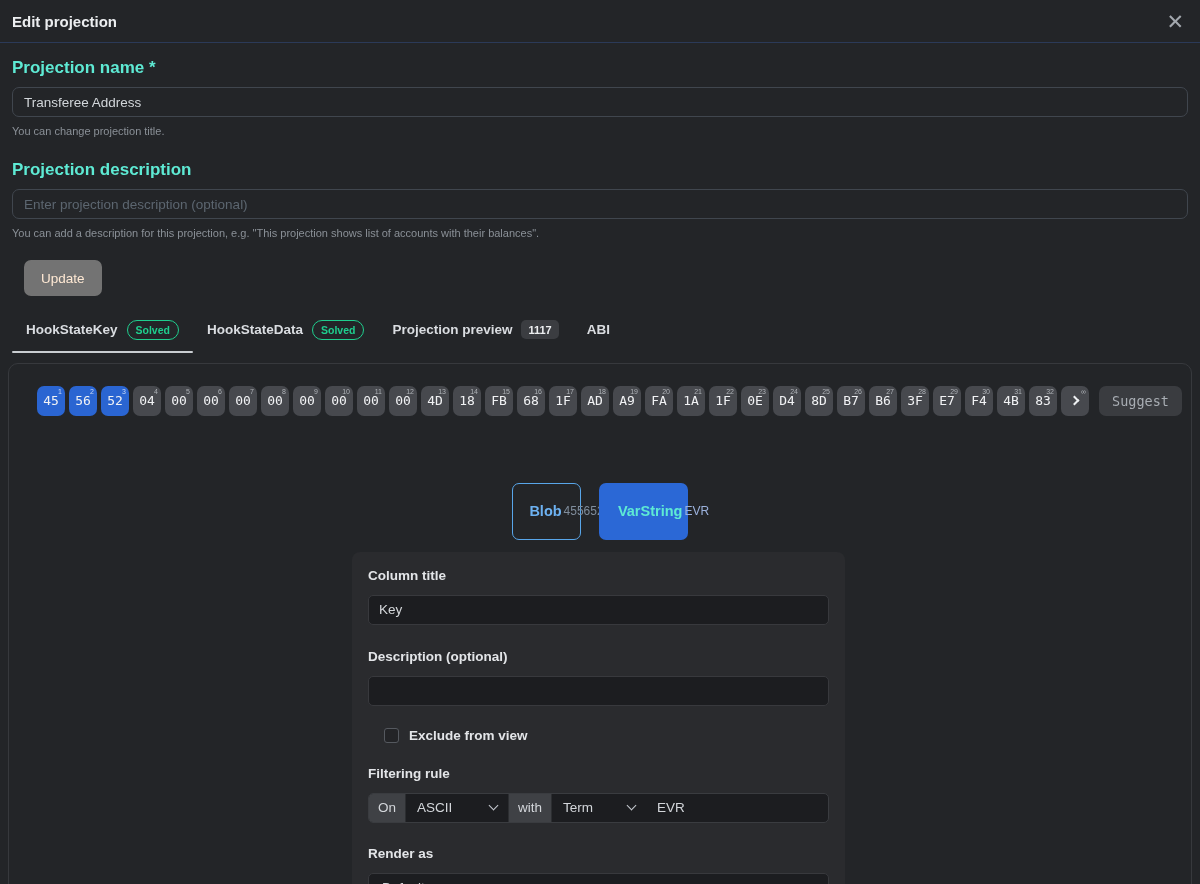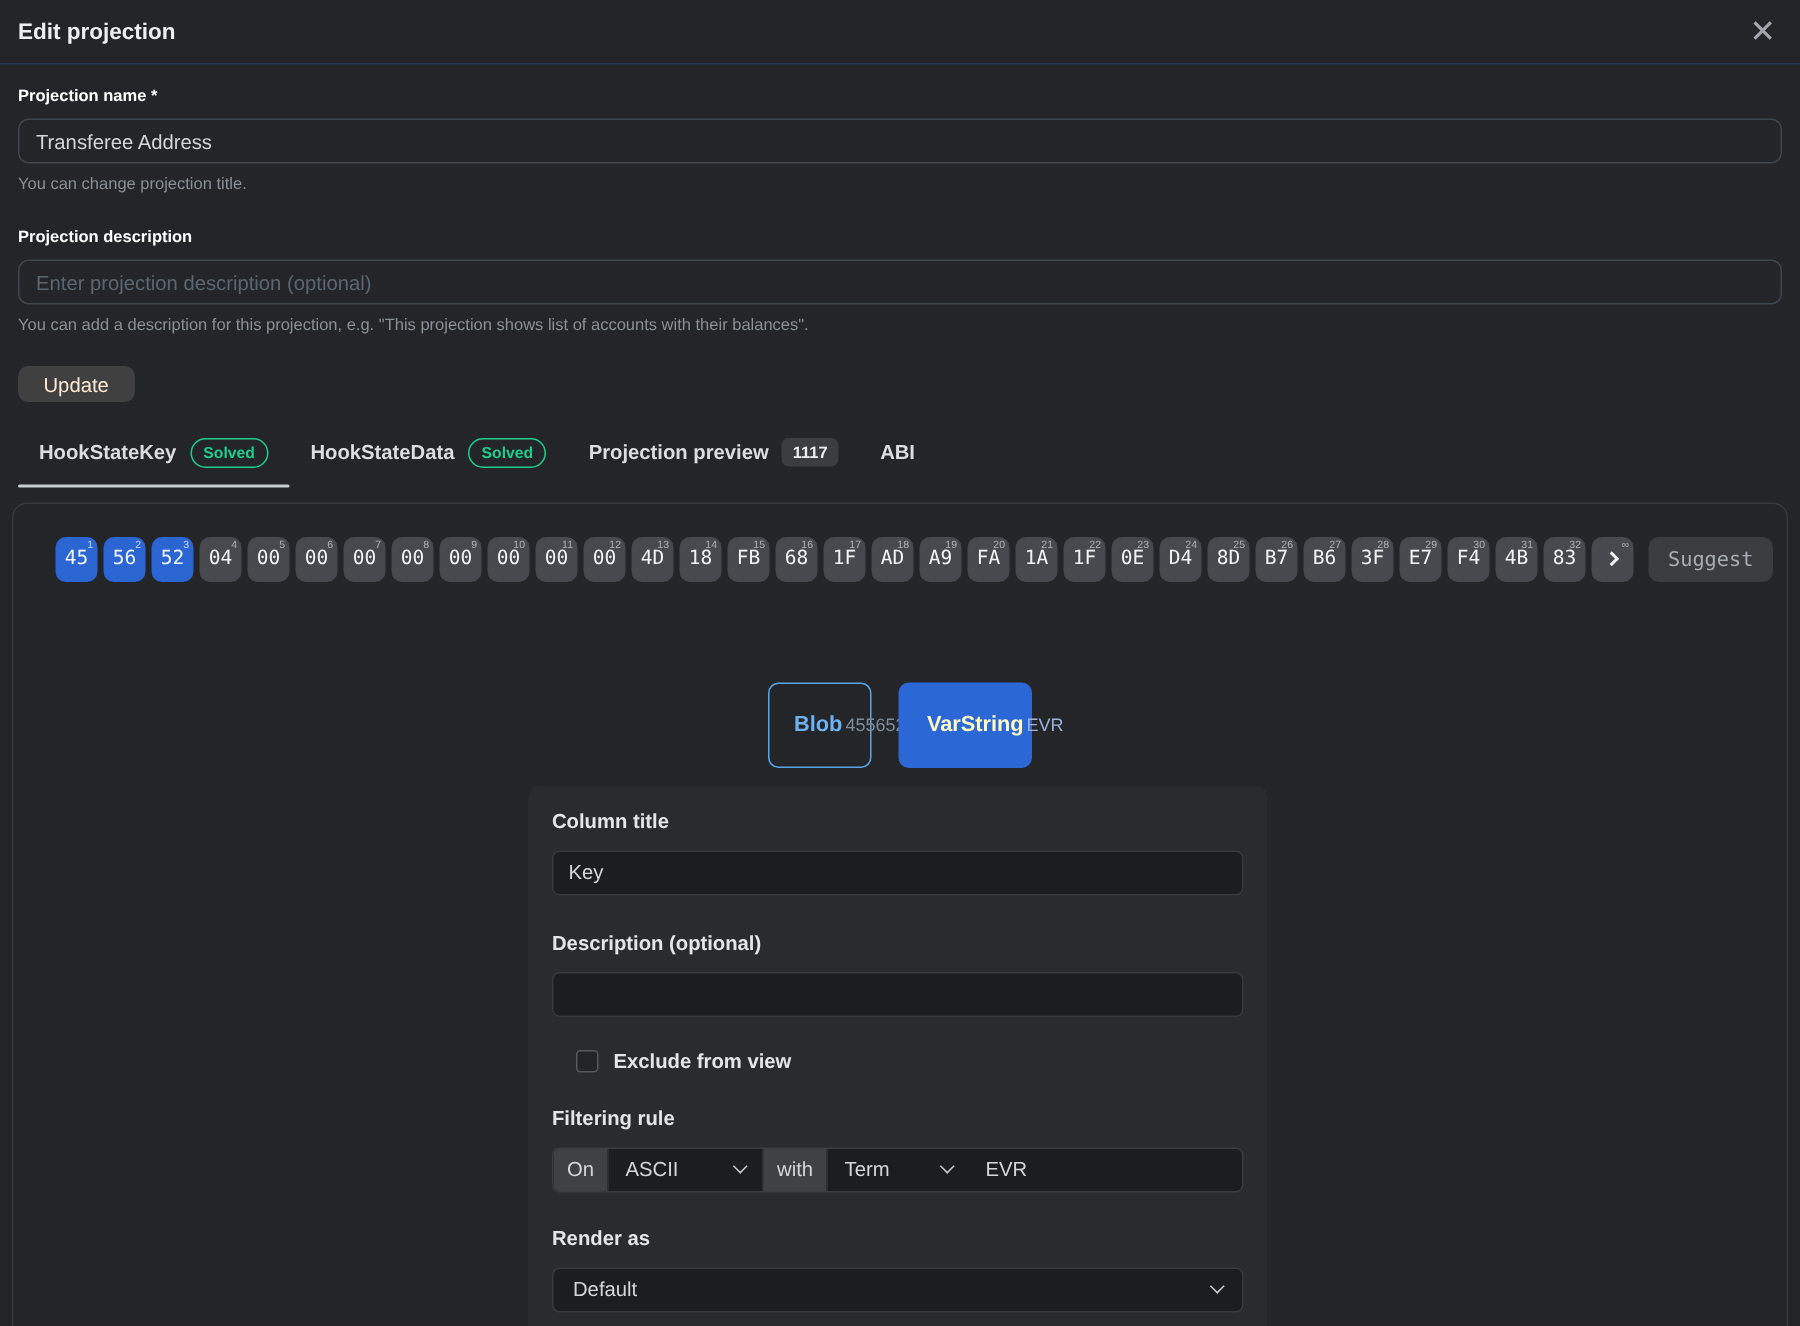--- a/index.html
+++ b/index.html
@@ -18,35 +18,35 @@
     padding: 0 16px 0 12px;
     border-bottom: 1px solid #2b3a58;
   }
   .hdr-title { font-size: 15px; font-weight: 700; color: #eceef0; }
   .close-btn {
     color: #a3a8ae; font-size: 21px; line-height: 1; cursor: pointer;
     background: none; border: none; font-family: inherit; font-weight: 400;
   }
   
   .sec { padding: 0 12px; }
-  .fld-label { display: block; font-size: 11px; font-weight: 700; color: #ffffff; }
+  .fld-label { display: block; font-size: 17px; font-weight: 700; color: #5eead4; }
   .mt14 { margin-top: 15px; }
   .mt22 { margin-top: 23px; }
   .txt {
     display: block; width: 100%; height: 30px; margin-top: 9px;
     background: transparent; border: 1px solid #40464e; border-radius: 7px;
     color: #d2d6da; font-size: 13.5px; padding: 0 11px;
     font-family: "Liberation Sans", sans-serif; outline: none;
   }
   .txt::placeholder { color: #5c6670; }
   .helper { margin-top: 8px; font-size: 11px; color: #8a9097; }
   .update-btn {
-    margin: 21px 12px 0; display: inline-block;
-    background: #404040; color: #ffe9d4;
-    border: none; border-radius: 7px; height: 24px; padding: 0 17px;
+    margin: 21px 24px 0; display: inline-block;
+    background: #737373; color: #ffe9d4;
+    border: none; border-radius: 7px; height: 36px; padding: 0 17px;
     font-size: 13.5px; font-family: "Liberation Sans", sans-serif; cursor: pointer;
   }
   
   .tabs { display: flex; margin: 19px 12px 0; }
   .tab {
     display: flex; align-items: center; gap: 9px;
     padding: 5px 14px 13px; position: relative; cursor: pointer;
     font-size: 13.5px; font-weight: 700; color: #dadde1; white-space: nowrap;
   }
   .tab.active::after {
@@ -99,21 +99,21 @@
   
   .cards { display: flex; justify-content: center; gap: 18px; margin-top: 67px; padding-right: 28px; }
   .card {
     height: 57px; border-radius: 7px; cursor: pointer;
     display: flex; flex-direction: row; align-items: center; justify-content: center; gap: 2px; padding-left: 40px;
   }
   .card.outlined { width: 69px; border: 1px solid #58a6ea; background: transparent; }
   .card.outlined .card-title { color: #6db2f2; }
   .card.outlined .card-sub { color: #7f8d9c; }
   .card.filled { width: 89px; background: #2b68d6; }
-  .card.filled .card-title { color: #fef9c3; }
+  .card.filled .card-title { color: #5eead4; }
   .card.filled .card-sub { color: #9cb2dd; }
   .card-title { font-size: 14.5px; font-weight: 600; }
   .card-sub { font-size: 12px; }
   
   .panel {
     width: 493px; margin-top: 12px; margin-left: 315px;
     background: #2a2b2e; border-radius: 8px; padding: 16px 16px 24px;
   }
   .plabel { font-size: 13.5px; font-weight: 700; color: #e3e5e8; margin-bottom: 12px; }
   .pinput {

